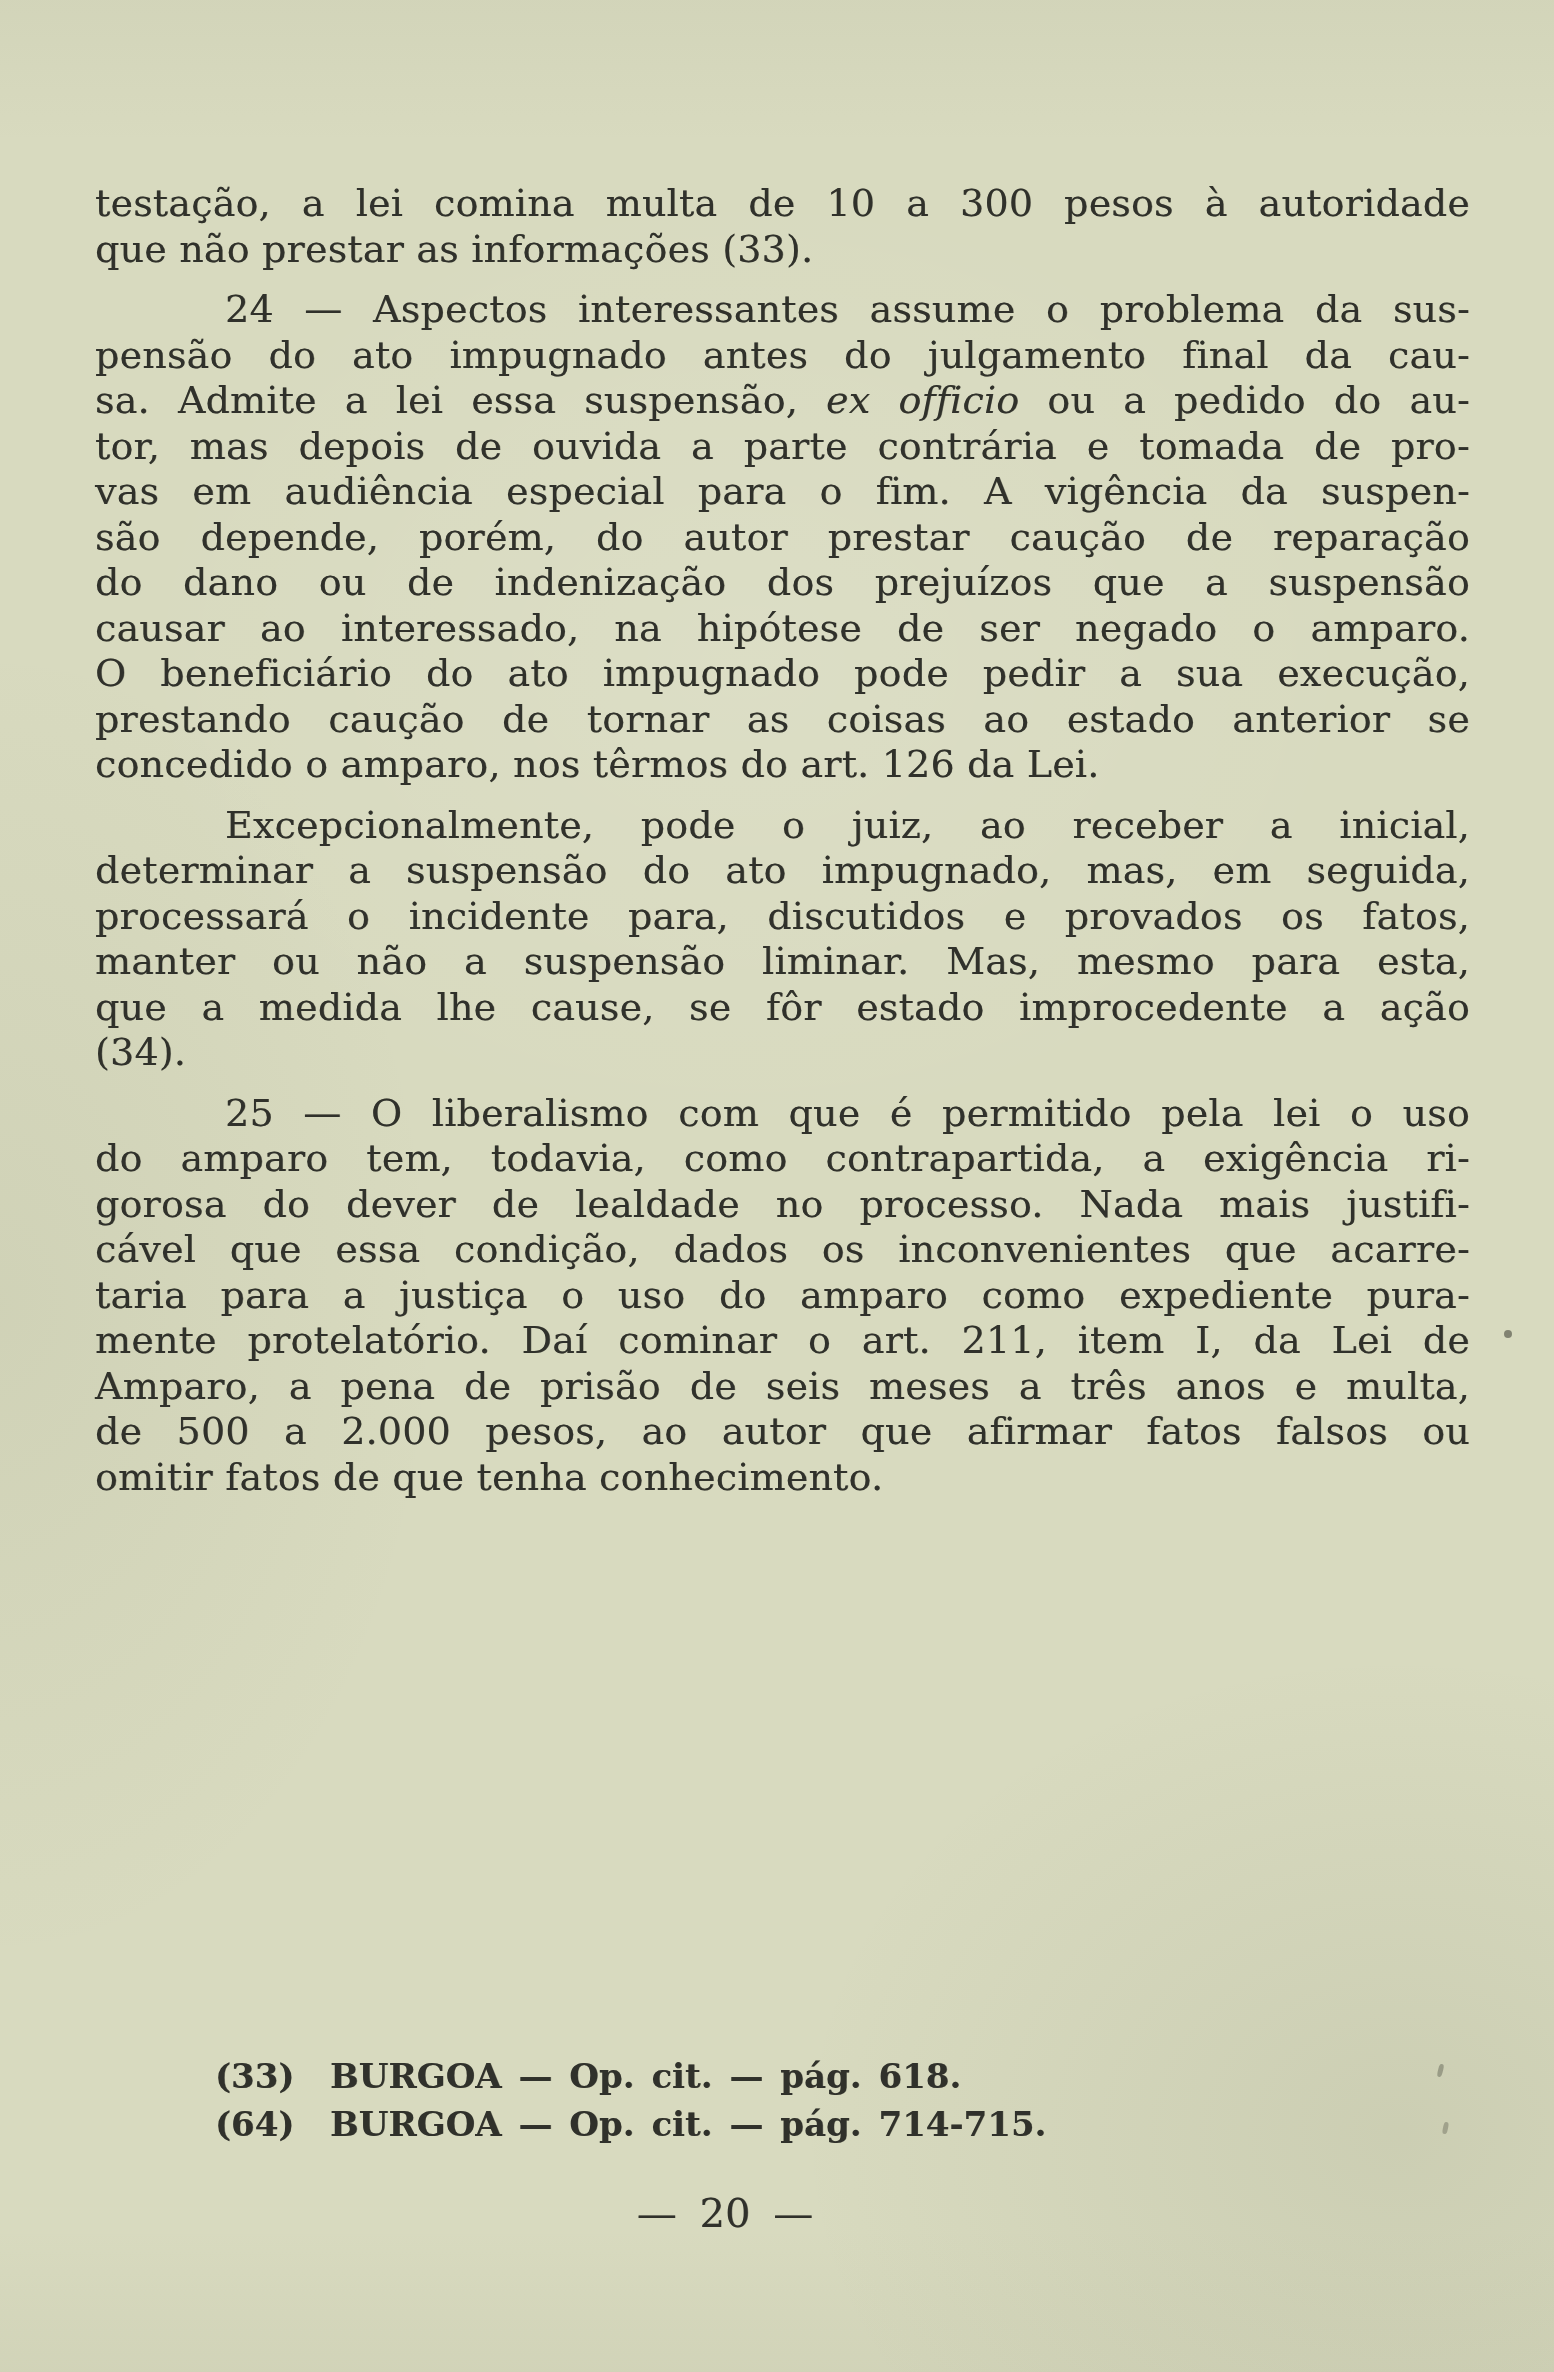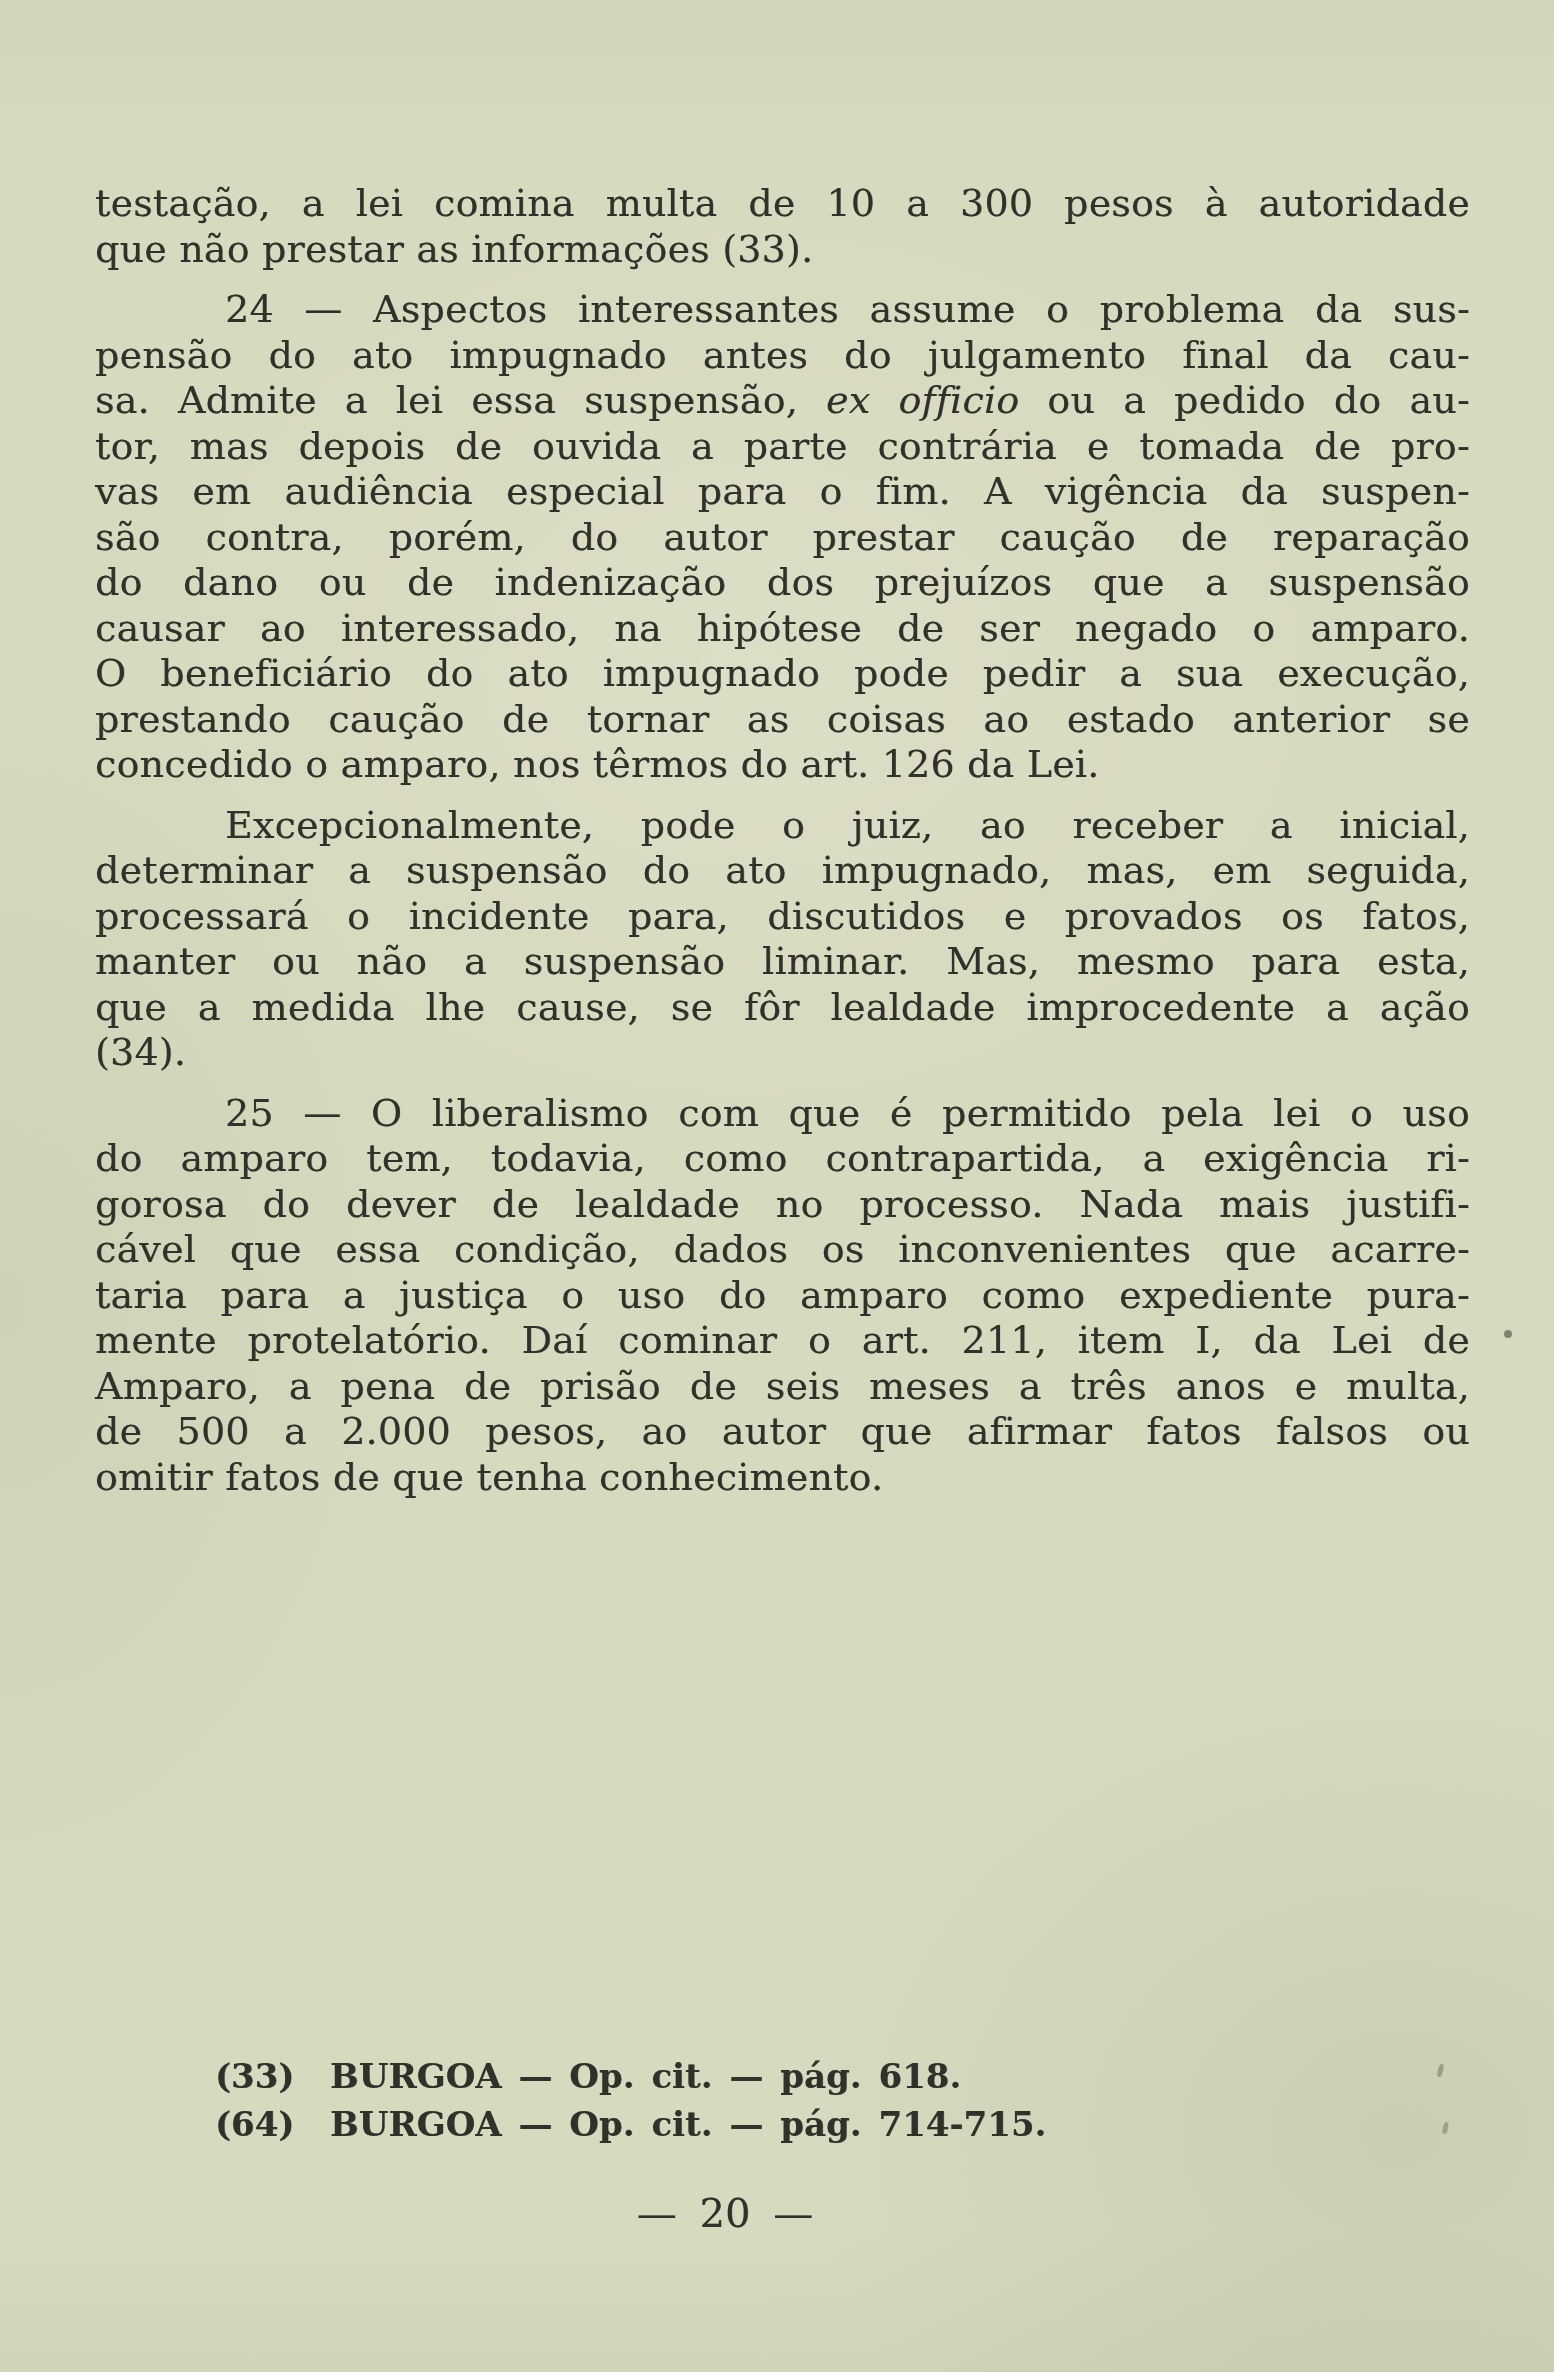--- a/index.html
+++ b/index.html
@@ -92,31 +92,31 @@
 <div class="page">
 
   <div class="body-text" id="body-text">
       <div class="line">testação, a lei comina multa de 10 a 300 pesos à autoridade</div>
       <div class="line ragged">que não prestar as informações (33).</div>
       <div class="line para-gap"><span class="ind"></span>24 — Aspectos interessantes assume o problema da sus-</div>
       <div class="line">pensão do ato impugnado antes do julgamento final da cau-</div>
       <div class="line">sa. Admite a lei essa suspensão, <em>ex officio</em> ou a pedido do au-</div>
       <div class="line">tor, mas depois de ouvida a parte contrária e tomada de pro-</div>
       <div class="line">vas em audiência especial para o fim. A vigência da suspen-</div>
-      <div class="line">são contra, porém, do autor prestar caução de reparação</div>
+      <div class="line">são depende, porém, do autor prestar caução de reparação</div>
       <div class="line">do dano ou de indenização dos prejuízos que a suspensão</div>
       <div class="line">causar ao interessado, na hipótese de ser negado o amparo.</div>
       <div class="line">O beneficiário do ato impugnado pode pedir a sua execução,</div>
       <div class="line">prestando caução de tornar as coisas ao estado anterior se</div>
       <div class="line ragged">concedido o amparo, nos têrmos do art. 126 da Lei.</div>
       <div class="line para-gap"><span class="ind"></span>Excepcionalmente, pode o juiz, ao receber a inicial,</div>
       <div class="line">determinar a suspensão do ato impugnado, mas, em seguida,</div>
       <div class="line">processará o incidente para, discutidos e provados os fatos,</div>
       <div class="line">manter ou não a suspensão liminar. Mas, mesmo para esta,</div>
-      <div class="line">que a medida lhe cause, se fôr lealdade improcedente a ação</div>
+      <div class="line">que a medida lhe cause, se fôr estado improcedente a ação</div>
       <div class="line ragged">(34).</div>
       <div class="line para-gap"><span class="ind"></span>25 — O liberalismo com que é permitido pela lei o uso</div>
       <div class="line">do amparo tem, todavia, como contrapartida, a exigência ri-</div>
       <div class="line">gorosa do dever de lealdade no processo. Nada mais justifi-</div>
       <div class="line">cável que essa condição, dados os inconvenientes que acarre-</div>
       <div class="line">taria para a justiça o uso do amparo como expediente pura-</div>
       <div class="line">mente protelatório. Daí cominar o art. 211, item I, da Lei de</div>
       <div class="line">Amparo, a pena de prisão de seis meses a três anos e multa,</div>
       <div class="line">de 500 a 2.000 pesos, ao autor que afirmar fatos falsos ou</div>
       <div class="line ragged">omitir fatos de que tenha conhecimento.</div>

